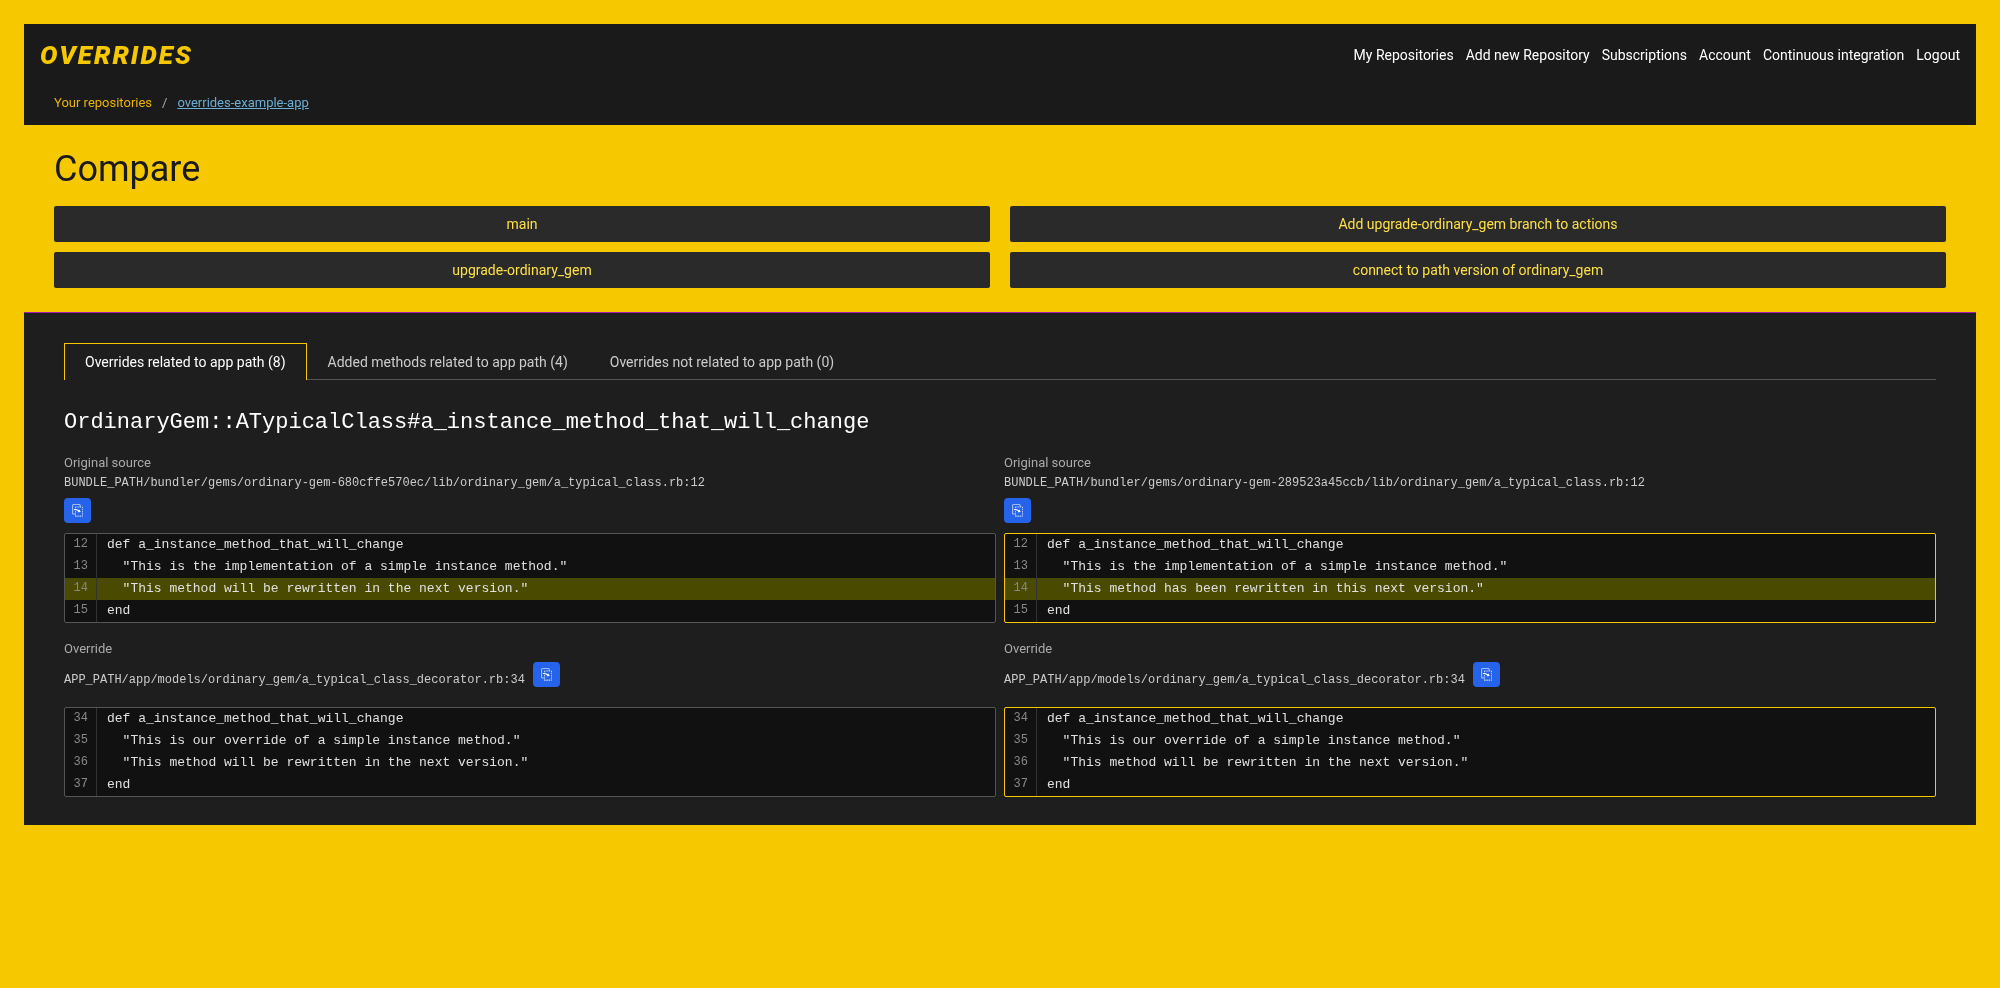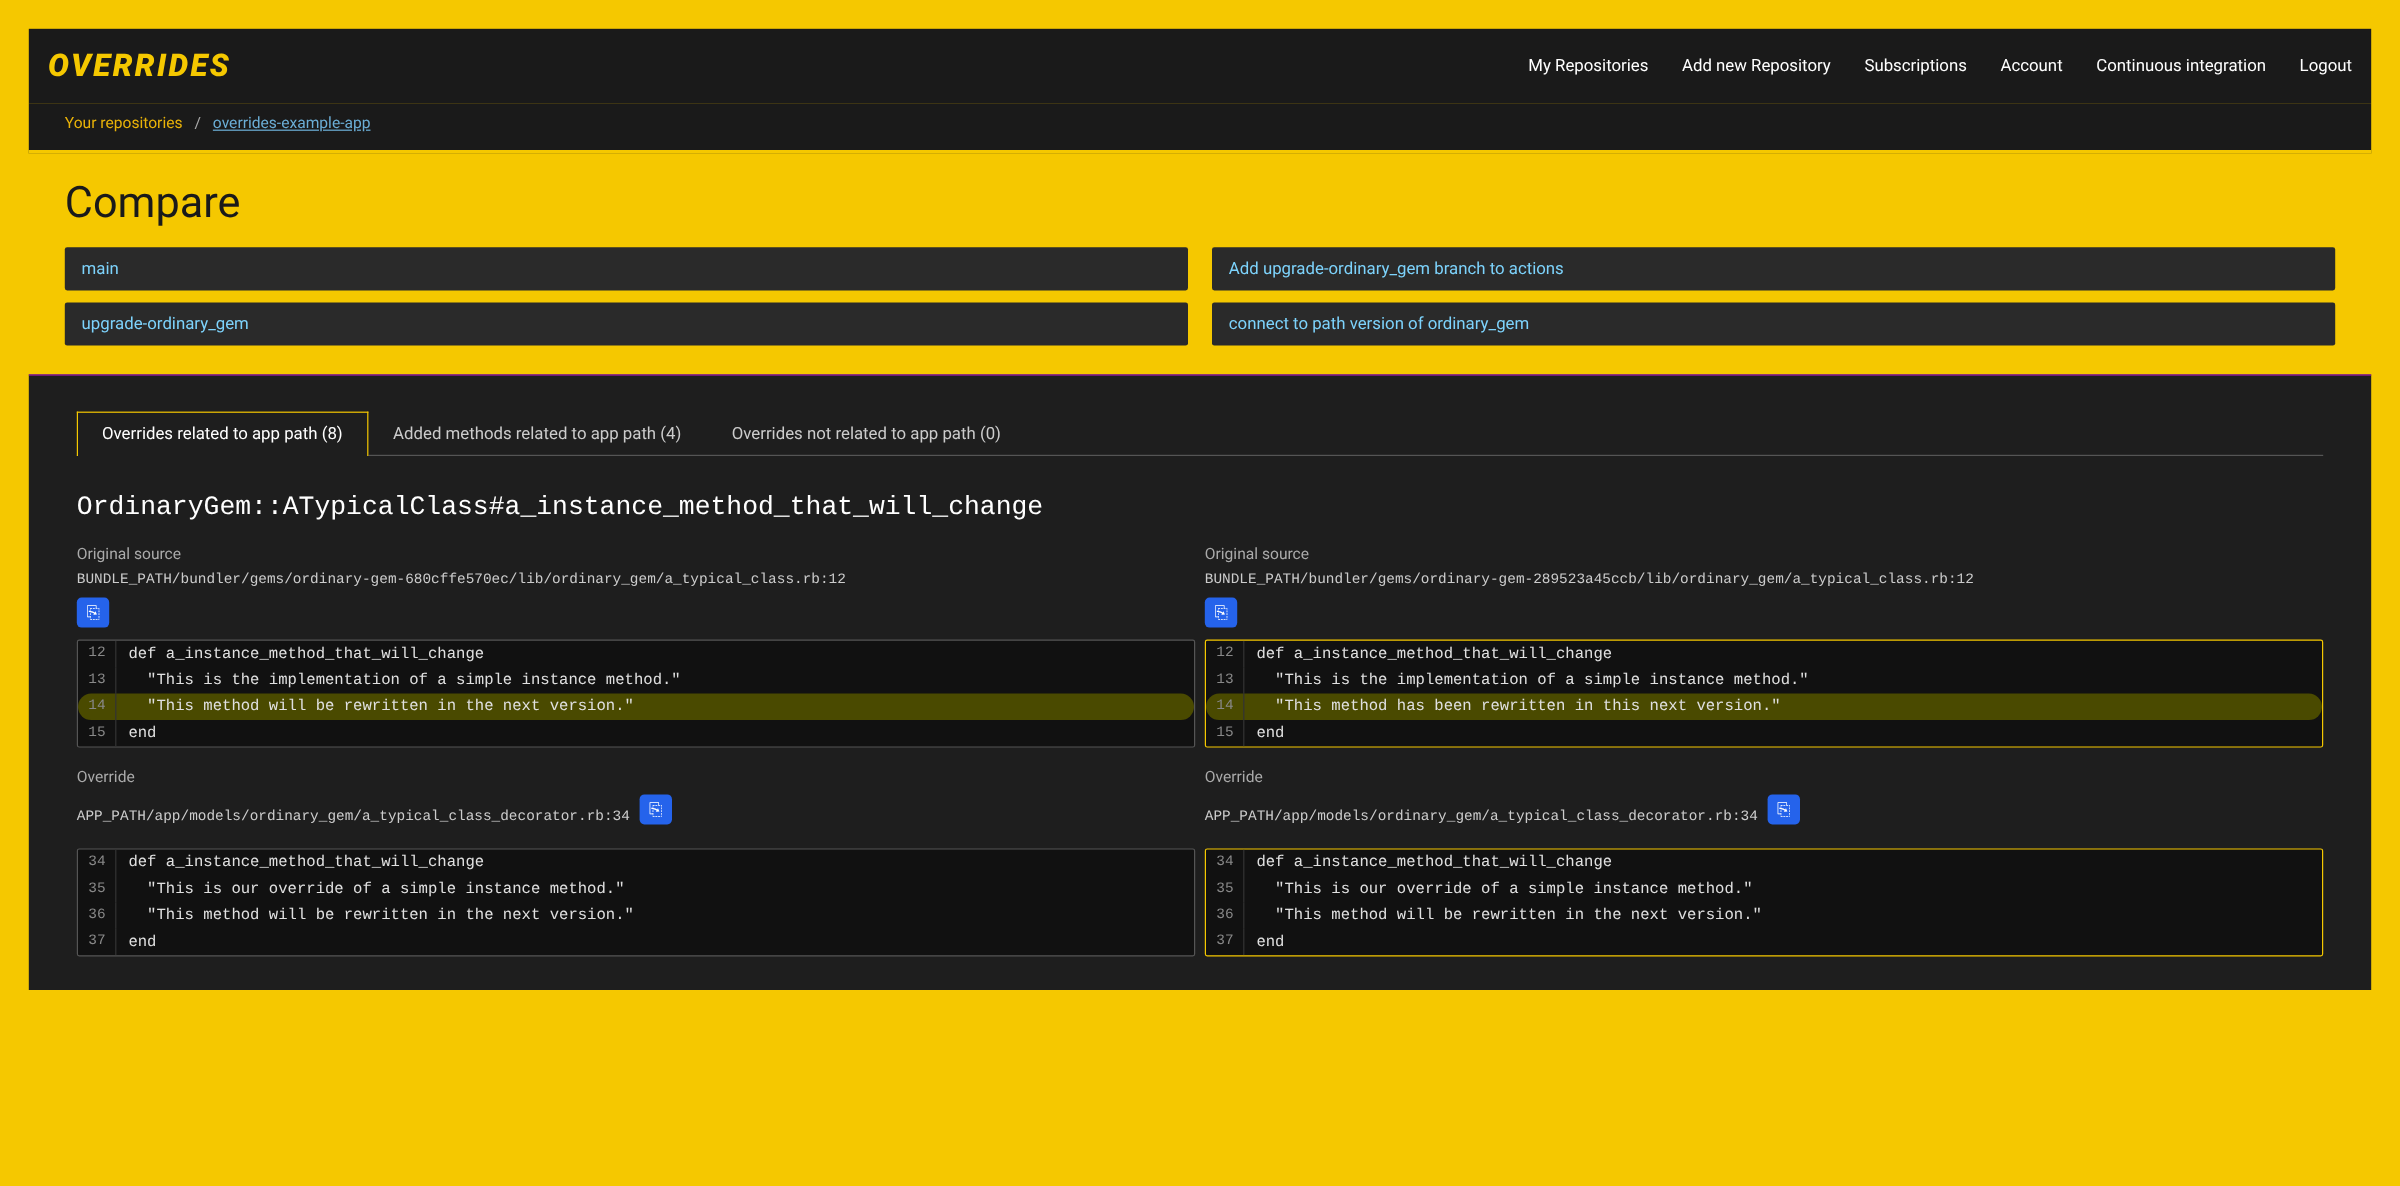--- a/index.html
+++ b/index.html
@@ -25,21 +25,21 @@
     .logo {
       font-size: 26px;
       font-weight: 900;
       color: #f5c800;
       letter-spacing: 2px;
       font-style: italic;
       text-transform: uppercase;
     }
     .nav {
       display: flex;
-      gap: 28px;
+      gap: 12px;
       align-items: center;
     }
     .nav a {
       color: #ffffff;
       text-decoration: none;
       font-size: 14px;
       cursor: pointer;
     }
 
     
@@ -76,25 +76,26 @@
       color: #1a1a1a;
       margin-bottom: 16px;
     }
     .compare-inputs {
       display: grid;
       grid-template-columns: 1fr 1fr;
       gap: 10px 20px;
     }
     .compare-input {
       background: #2a2a2a;
-      color: #7dd3fc;
+      color: #fde047;
       padding: 10px 14px;
       font-size: 14px;
       border: none;
       border-radius: 2px;
+      text-align: center;
     }
 
     
     .main-dark {
       background: #1e1e1e;
       padding: 30px 40px 28px;
       border-top: 1px solid #a21caf;
     }
 
     
@@ -172,21 +173,20 @@
       font-size: 13px;
       overflow: hidden;
     }
     .code-line {
       display: flex;
       align-items: stretch;
       min-height: 22px;
     }
     .code-line.highlighted {
       background: #4a4a00;
-      border-radius: 11px;
     }
     .line-num {
       color: #888;
       width: 32px;
       padding: 3px 8px;
       text-align: right;
       flex-shrink: 0;
       border-right: 1px solid #333;
       font-size: 12px;
       user-select: none;

